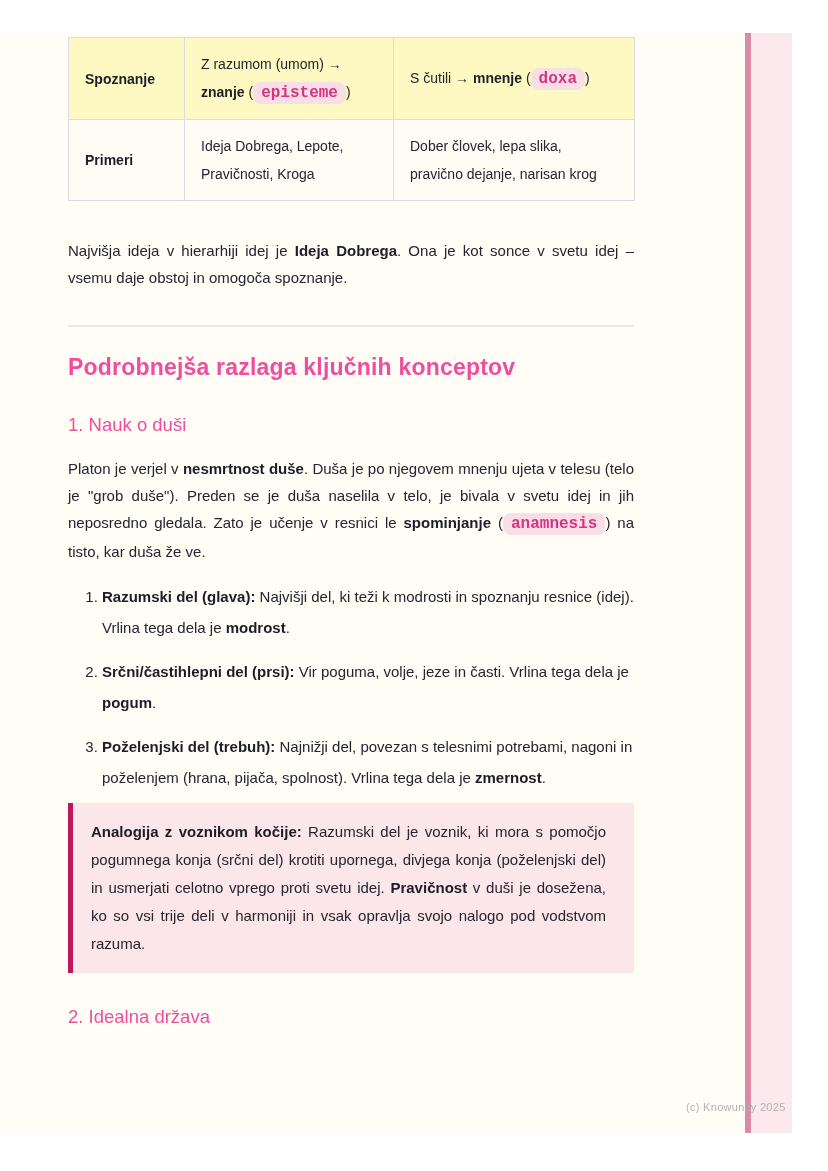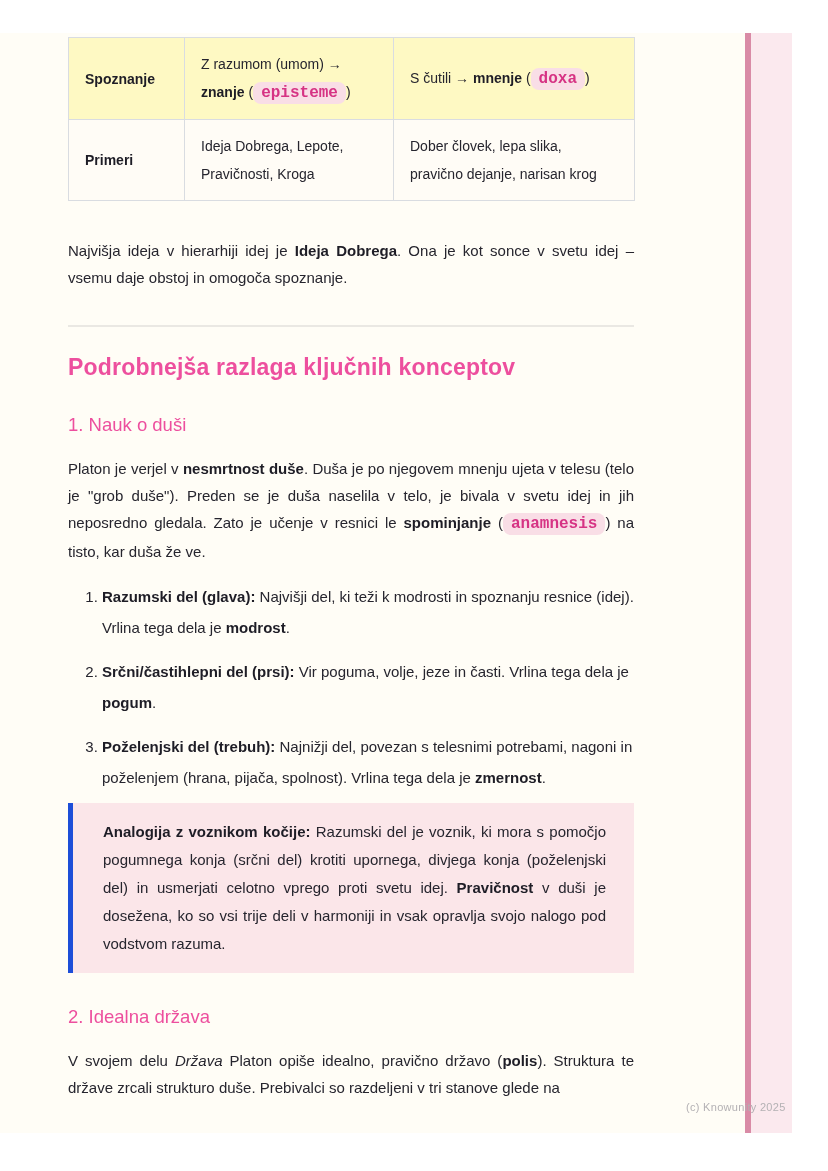--- a/index.html
+++ b/index.html
@@ -52,22 +52,22 @@
     font-weight:400;
   }
   ol.soul-list{
     margin:16px 0 0;padding-left:34px;font-size:15px;
   }
   ol.soul-list li{
     margin-bottom:13px;line-height:31px;text-align:left;
   }
   ol.soul-list li:last-child{margin-bottom:10px;}
   .callout{
-    margin-top:6px;background:#fbe6e9;border-left:5px solid #1d4ed8;
-    padding:15px 28px 15px 30px;
+    margin-top:6px;background:#fbe6e9;border-left:5px solid #be185d;
+    padding:15px 28px 15px 18px;
   }
   .callout p{
     margin:0;font-size:15px;line-height:28px;text-align:justify;
   }
   .code-badge{
     font-family:"Liberation Mono", monospace;
     font-size:16px;font-weight:700;color:#d63384;
     background:#f9dee6;border-radius:8px;padding:2px 8px;
     white-space:nowrap;
   }
@@ -123,18 +123,17 @@
       <li><strong>Srčni/častihlepni del (prsi):</strong><span> Vir poguma, volje, jeze in časti. Vrlina tega dela je </span><strong>pogum</strong><span>.</span></li>
       <li><strong>Poželenjski del (trebuh):</strong><span> Najnižji del, povezan s telesnimi potrebami, nagoni in poželenjem (hrana, pijača, spolnost). Vrlina tega dela je </span><strong>zmernost</strong><span>.</span></li>
     </ol>
 
     <div class="callout">
       <p><strong>Analogija z voznikom kočije:</strong><span> Razumski del je voznik, ki mora s pomočjo pogumnega konja (srčni del) krotiti upornega, divjega konja (poželenjski del) in usmerjati celotno vprego proti svetu idej. </span><strong>Pravičnost</strong><span> v duši je dosežena, ko so vsi trije deli v harmoniji in vsak opravlja svojo nalogo pod vodstvom razuma.</span></p>
     </div>
 
     <h3 class="sub-h">2. Idealna država</h3>
 
-    <p class="para para-tight"><span>V svojem delu </span><em>Država</em><span> Platon opiše idealno, pravično državo (</span><strong>polis</strong><span>). Struktura te države zrcali strukturo duše. Prebivalci so razdeljeni v tri stanove glede na</span></p>
 
   </div>
 </div>
 
 <div class="watermark">(c) Knowunity 2025</div>
 
 </body></html>

